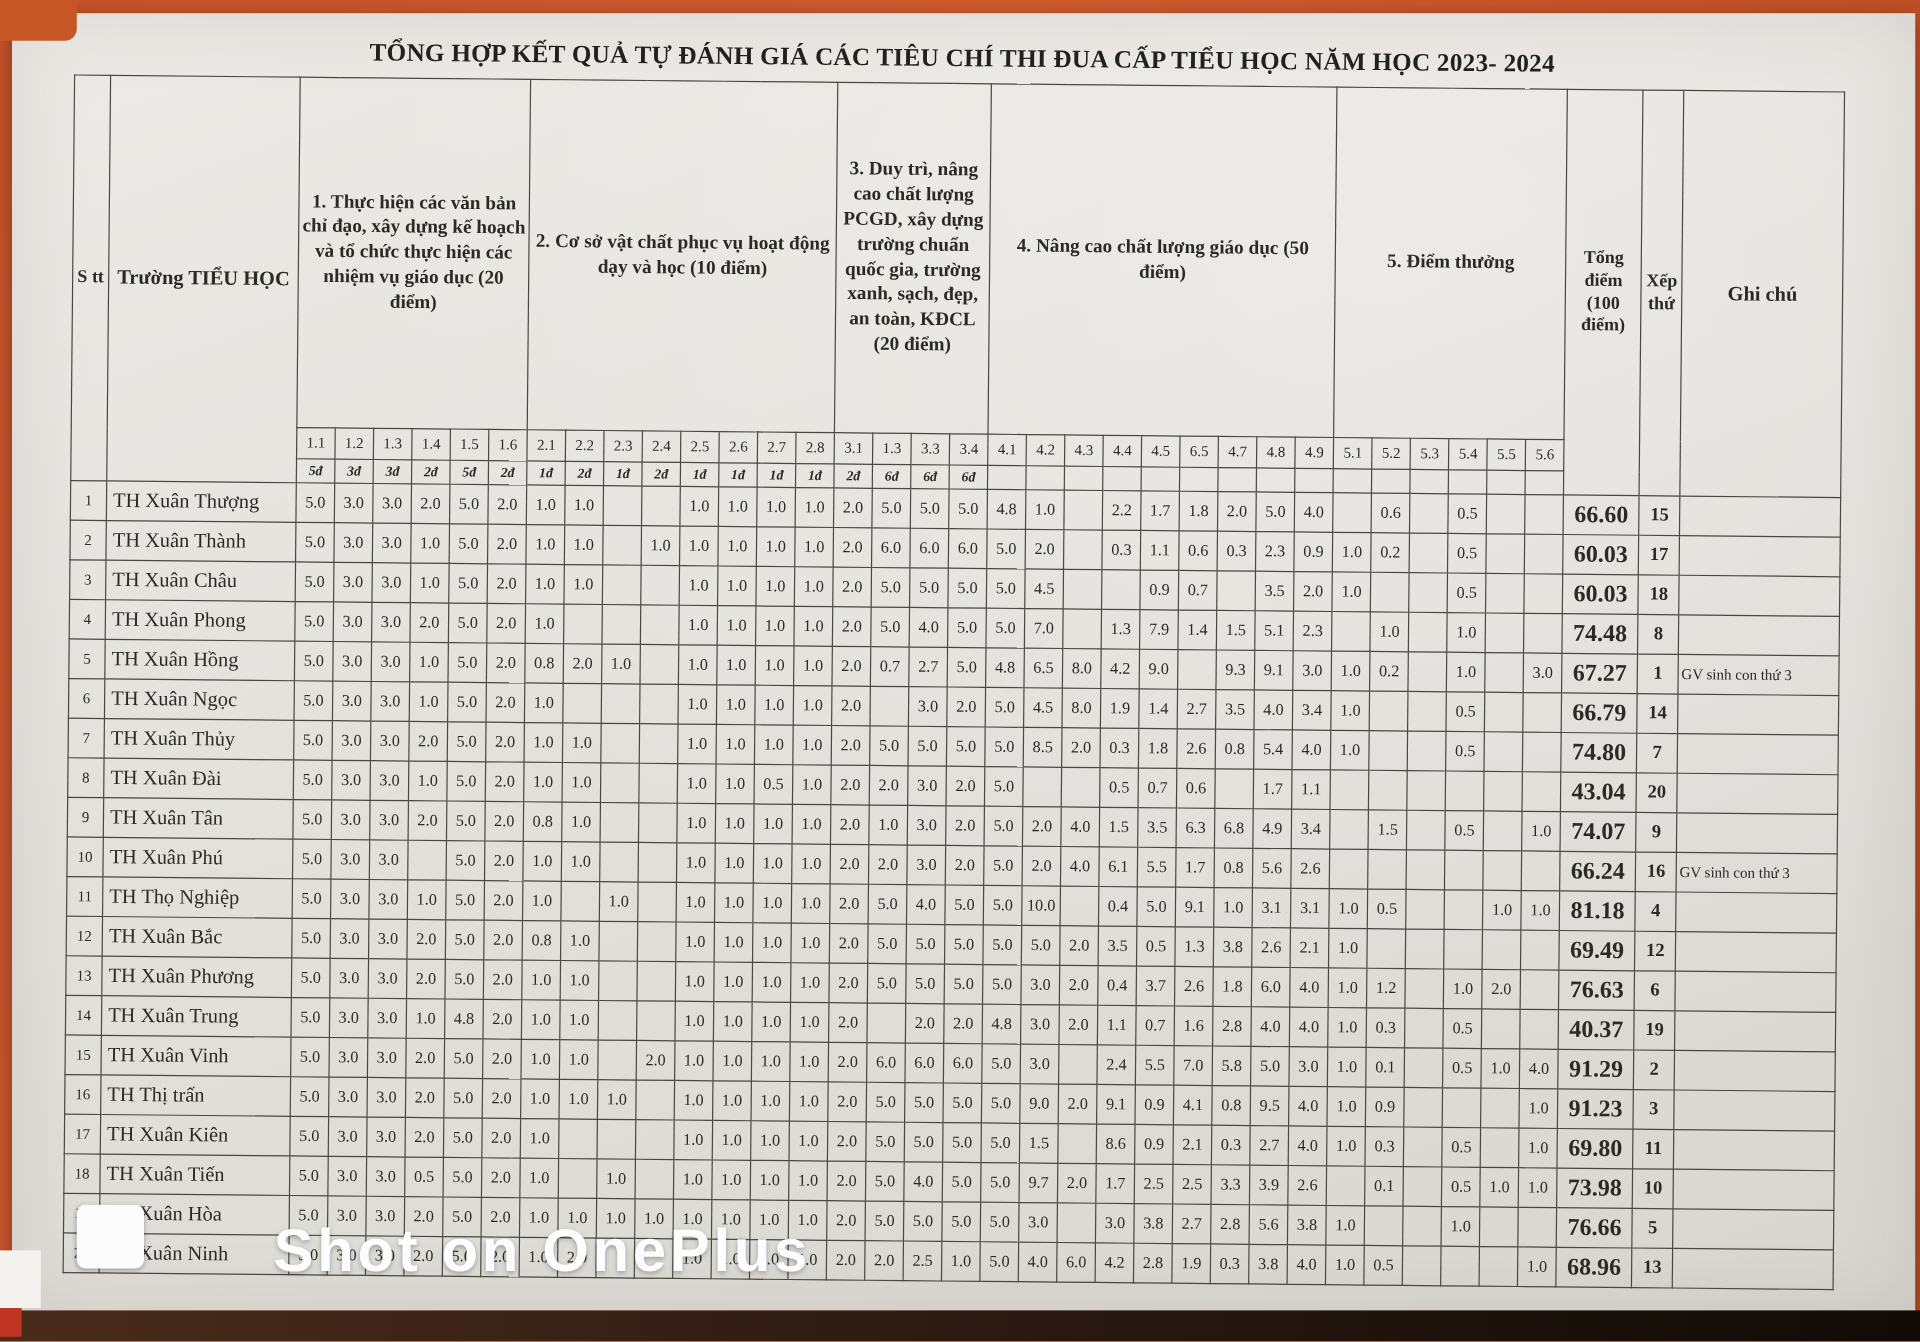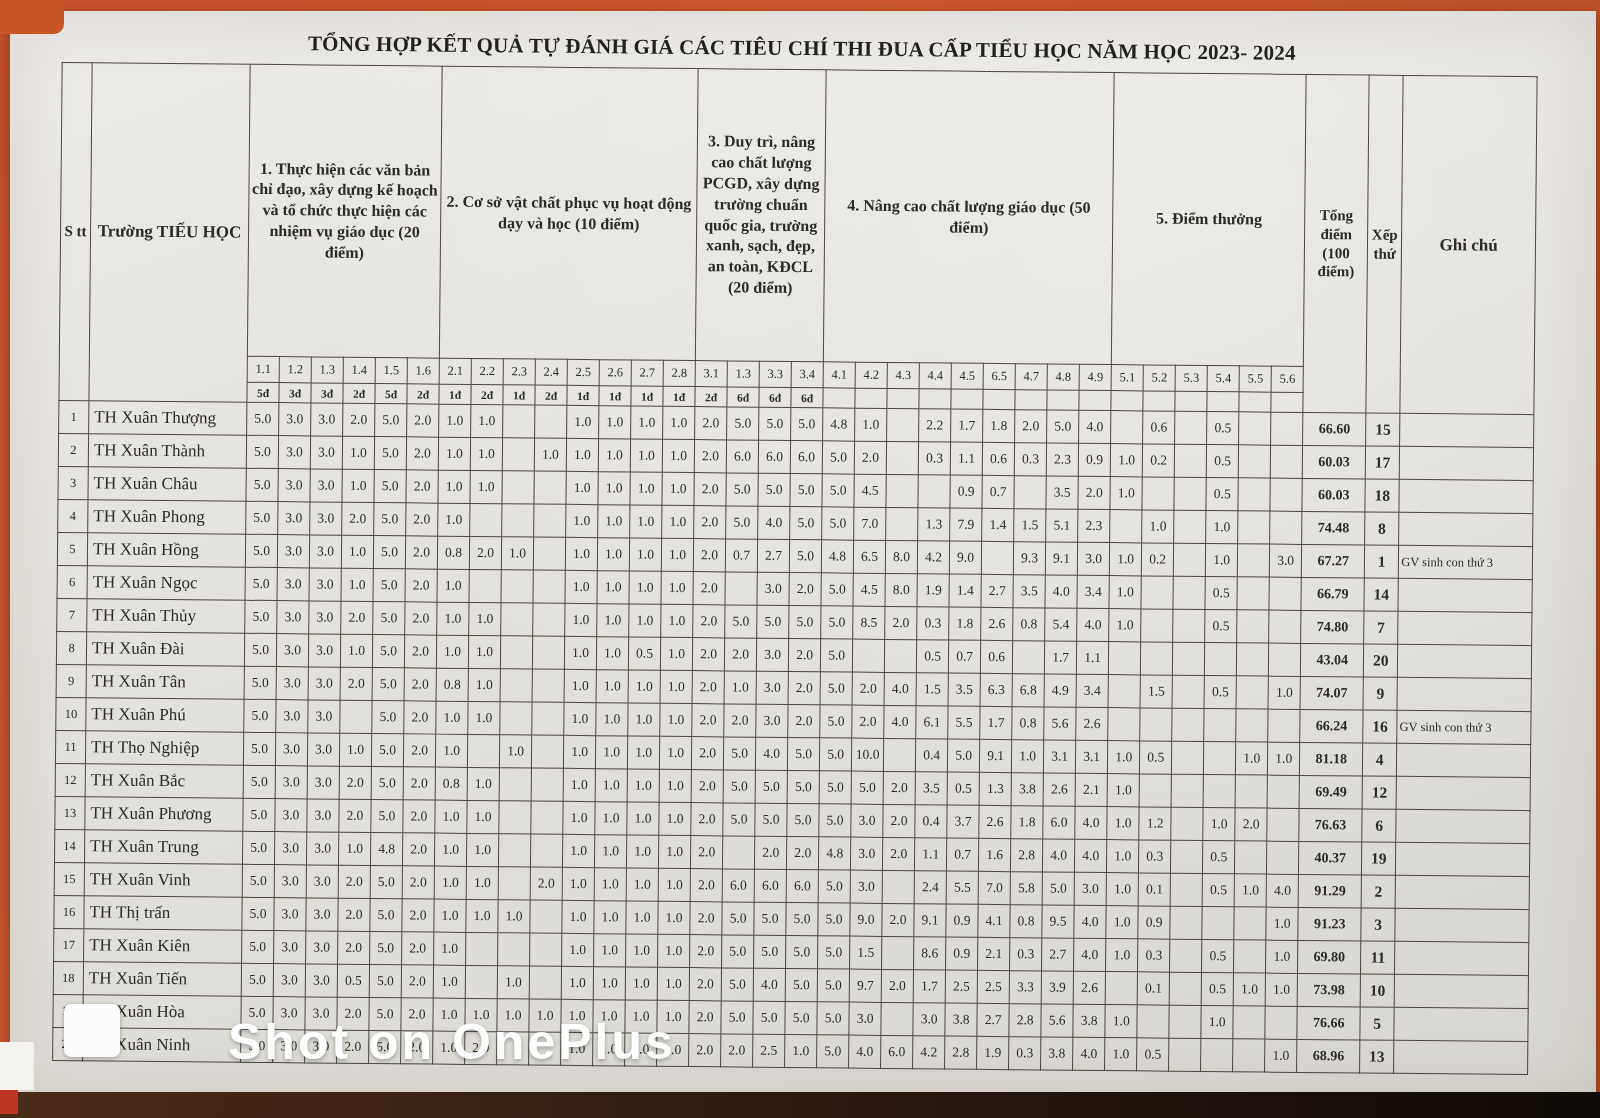--- a/index.html
+++ b/index.html
@@ -34,25 +34,25 @@
   table{border-collapse:collapse;table-layout:fixed;width:1475px;background:transparent;}
   th,td{border:1px solid #4a4640;color:#2b2a26;overflow:hidden;}
   thead th{font-weight:bold;vertical-align:middle;padding:1px 2px;}
   .h-group{font-size:16px;line-height:1.3;}
   .h-stt{font-size:15px;line-height:1.25;}
   .h-school{font-size:17px;line-height:1.3;}
   .h-total{font-size:15px;line-height:1.25;}
   .h-rank{font-size:15px;line-height:1.25;}
   .h-note{font-size:17px;}
   .r-code th{height:25px;font-weight:normal;font-size:12.5px;text-align:center;padding:0;}
-  .r-point th{height:19px;font-weight:bold;font-size:11.5px;text-align:center;padding:0;}
+  .r-point th{height:19px;font-weight:bold;font-style:italic;font-size:11.5px;text-align:center;padding:0;}
   tbody td{height:32px;font-size:13.5px;text-align:center;padding:0;}
   td.stt-cell{font-size:12.5px;}
   td.name-cell{text-align:left;padding-left:5px;font-size:17px;white-space:nowrap;}
-  td.total-cell{font-weight:bold;font-size:14px;}
+  td.total-cell{font-weight:bold;font-size:20px;}
   td.rank-cell{font-weight:bold;font-size:15.5px;}
   td.note-cell{font-size:12.5px;text-align:left;padding-left:2px;white-space:nowrap;}
   .wm-logo{
     position:absolute;left:64px;top:1004px;width:56px;height:53px;z-index:9;
     background:#fcfcfc;border-radius:7px;box-shadow:0 1px 4px rgba(0,0,0,.3);
   }
   .wm-text{
     position:absolute;left:228px;top:1013px;z-index:9;
     font-family:"Liberation Sans","DejaVu Sans",sans-serif;font-weight:bold;
     font-size:50px;letter-spacing:3px;color:#fdfdfd;

